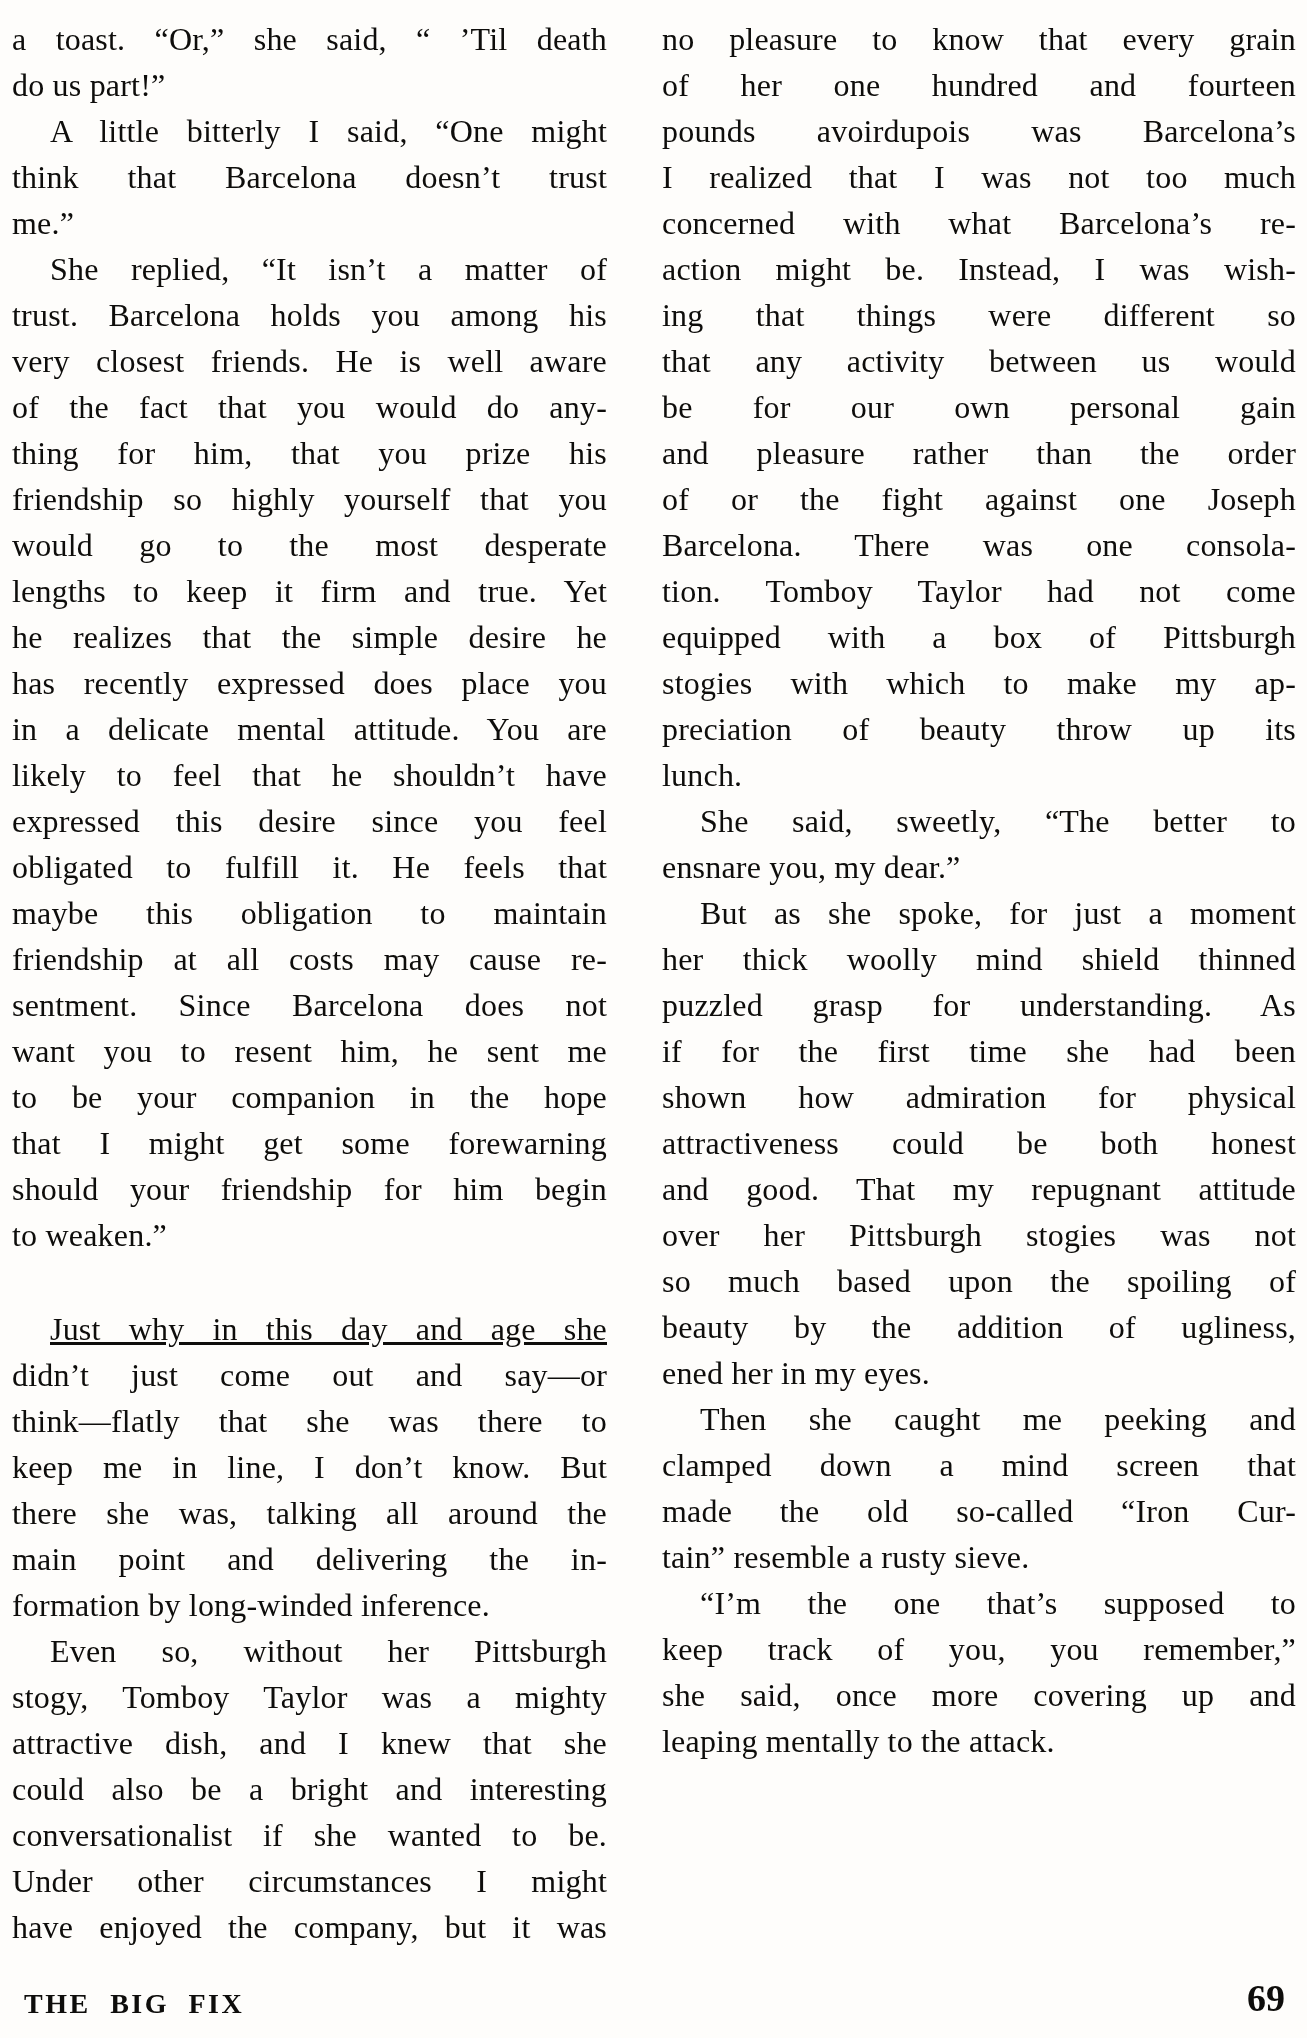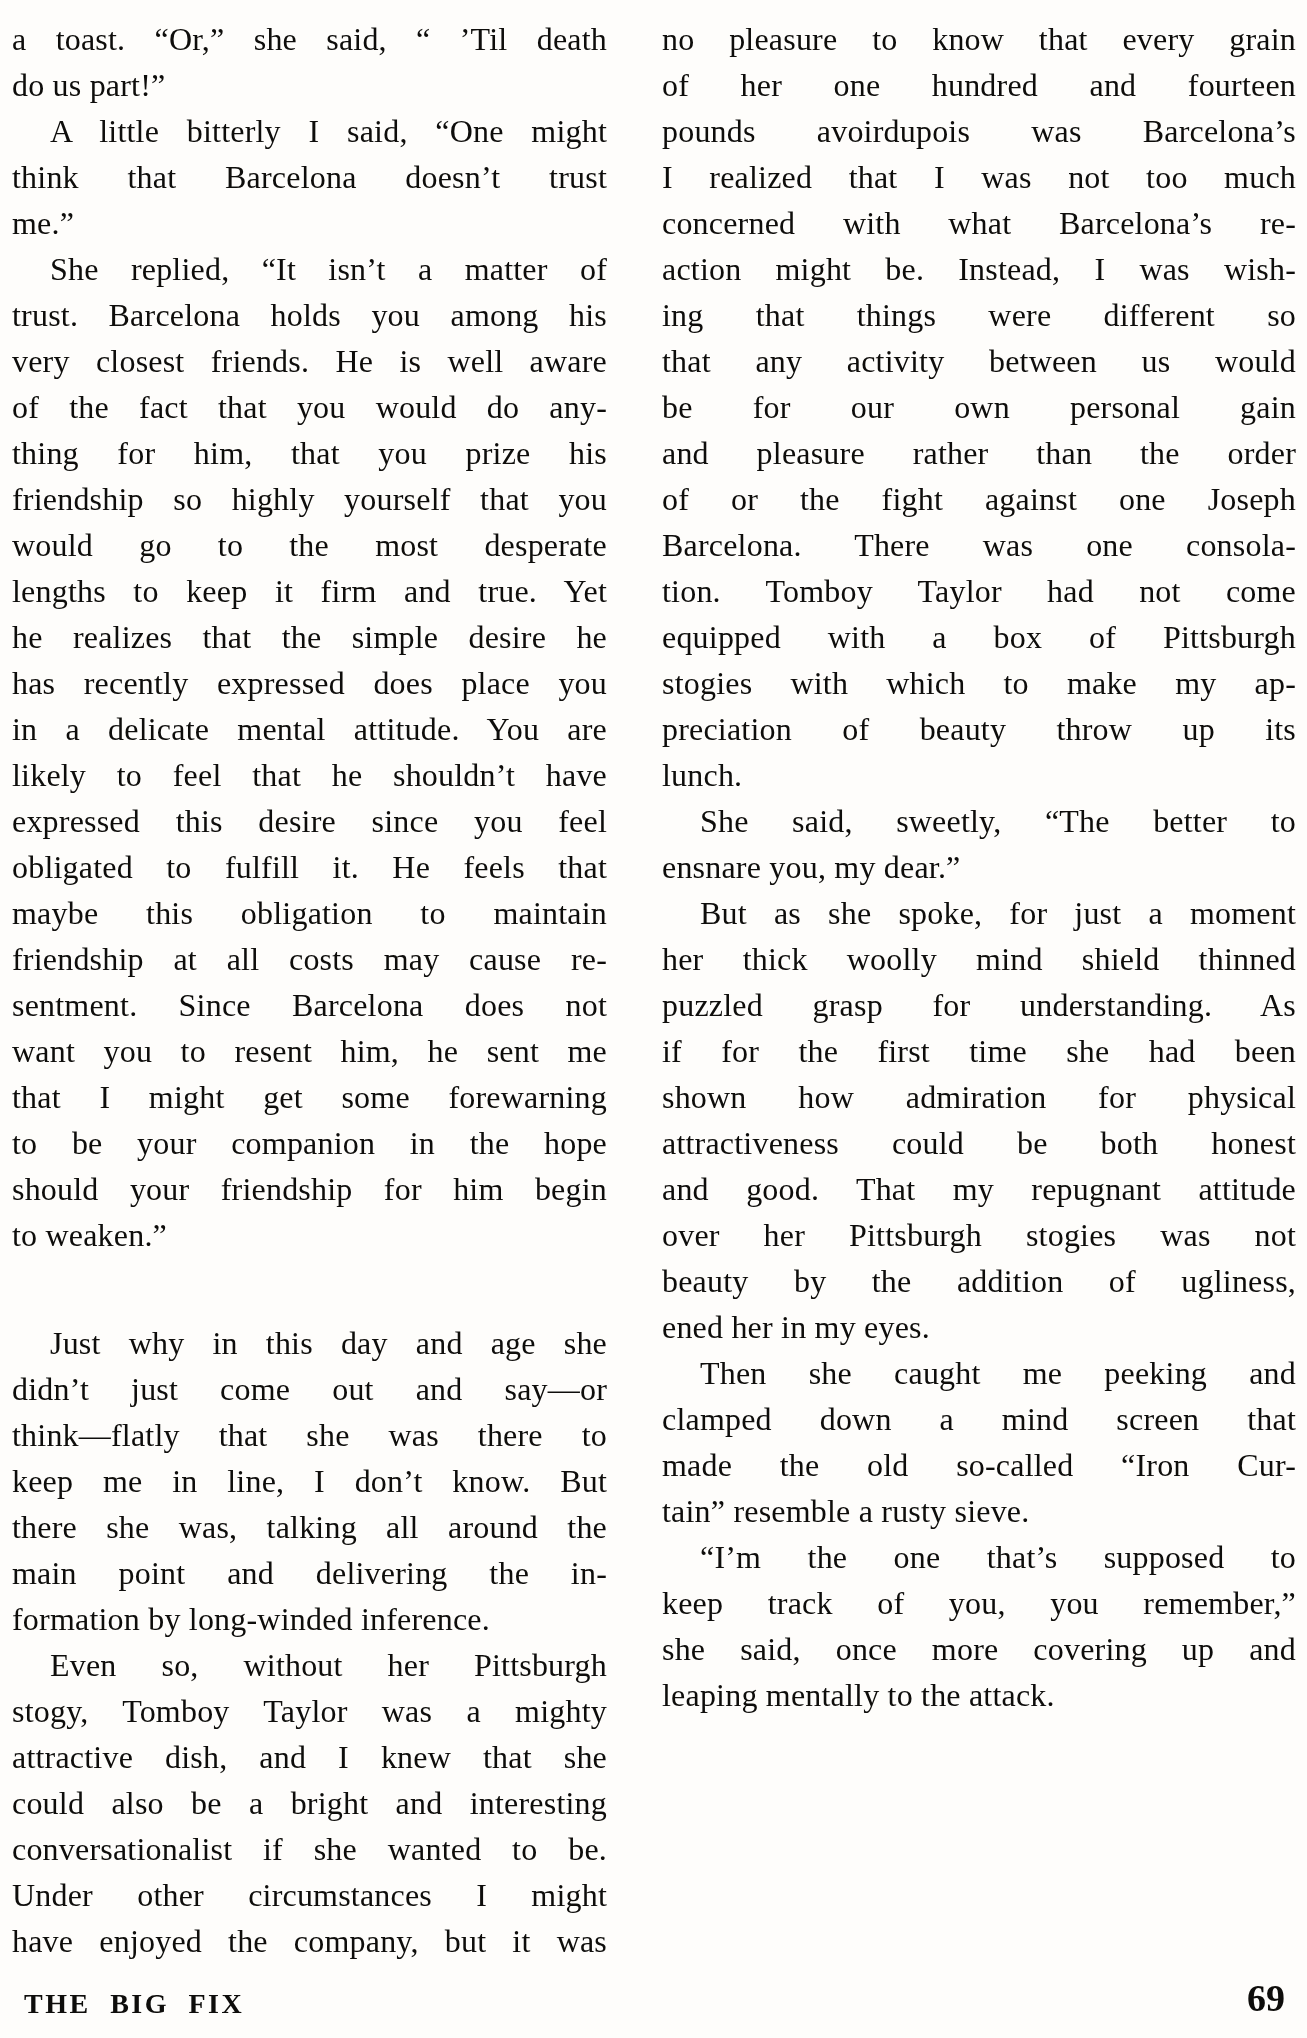--- a/index.html
+++ b/index.html
@@ -17,21 +17,21 @@
   .col.right { left: 662px; width: 634px; }
   .line {
     font-size: 32px;
     line-height: 46px;
     text-align: justify;
     text-align-last: justify;
     letter-spacing: 0.2px;
   }
   .line.last { text-align: left; text-align-last: left; }
   .line.indent { text-indent: 38px; }
-  .line.gap { margin-top: 62px; }
+  .line.gap { margin-top: 48px; text-decoration: underline; }
   .footer-title {
     position: absolute; left: 24px; top: 1988px;
     font-size: 28px; font-weight: bold;
     letter-spacing: 2.5px; word-spacing: 10px;
   }
   .page-number {
     position: absolute; right: 22px; top: 1976px;
     font-size: 38px; font-weight: bold;
   }
 </style>
@@ -56,22 +56,22 @@
       <div class="line">he realizes that the simple desire he</div>
       <div class="line">has recently expressed does place you</div>
       <div class="line">in a delicate mental attitude. You are</div>
       <div class="line">likely to feel that he shouldn’t have</div>
       <div class="line">expressed this desire since you feel</div>
       <div class="line">obligated to fulfill it. He feels that</div>
       <div class="line">maybe this obligation to maintain</div>
       <div class="line">friendship at all costs may cause re-</div>
       <div class="line">sentment. Since Barcelona does not</div>
       <div class="line">want you to resent him, he sent me</div>
+      <div class="line">to be your companion in the hope</div>
       <div class="line">that I might get some forewarning</div>
-      <div class="line">to be your companion in the hope</div>
       <div class="line">should your friendship for him begin</div>
       <div class="line last">to weaken.”</div>
       <div class="line indent gap">Just why in this day and age she</div>
       <div class="line">didn’t just come out and say—or</div>
       <div class="line">think—flatly that she was there to</div>
       <div class="line">keep me in line, I don’t know. But</div>
       <div class="line">there she was, talking all around the</div>
       <div class="line">main point and delivering the in-</div>
       <div class="line last">formation by long-winded inference.</div>
       <div class="line indent">Even so, without her Pittsburgh</div>
@@ -103,20 +103,21 @@
       <div class="line indent">She said, sweetly, “The better to</div>
       <div class="line last">ensnare you, my dear.”</div>
       <div class="line indent">But as she spoke, for just a moment</div>
       <div class="line">her thick woolly mind shield thinned</div>
       <div class="line">puzzled grasp for understanding. As</div>
       <div class="line">if for the first time she had been</div>
       <div class="line">shown how admiration for physical</div>
       <div class="line">attractiveness could be both honest</div>
       <div class="line">and good. That my repugnant attitude</div>
       <div class="line">over her Pittsburgh stogies was not</div>
+      <div class="line">so much based upon the spoiling of</div>
       <div class="line">beauty by the addition of ugliness,</div>
       <div class="line last">ened her in my eyes.</div>
       <div class="line indent">Then she caught me peeking and</div>
       <div class="line">clamped down a mind screen that</div>
       <div class="line">made the old so-called “Iron Cur-</div>
       <div class="line last">tain” resemble a rusty sieve.</div>
       <div class="line indent">“I’m the one that’s supposed to</div>
       <div class="line">keep track of you, you remember,”</div>
       <div class="line">she said, once more covering up and</div>
       <div class="line last">leaping mentally to the attack.</div>

